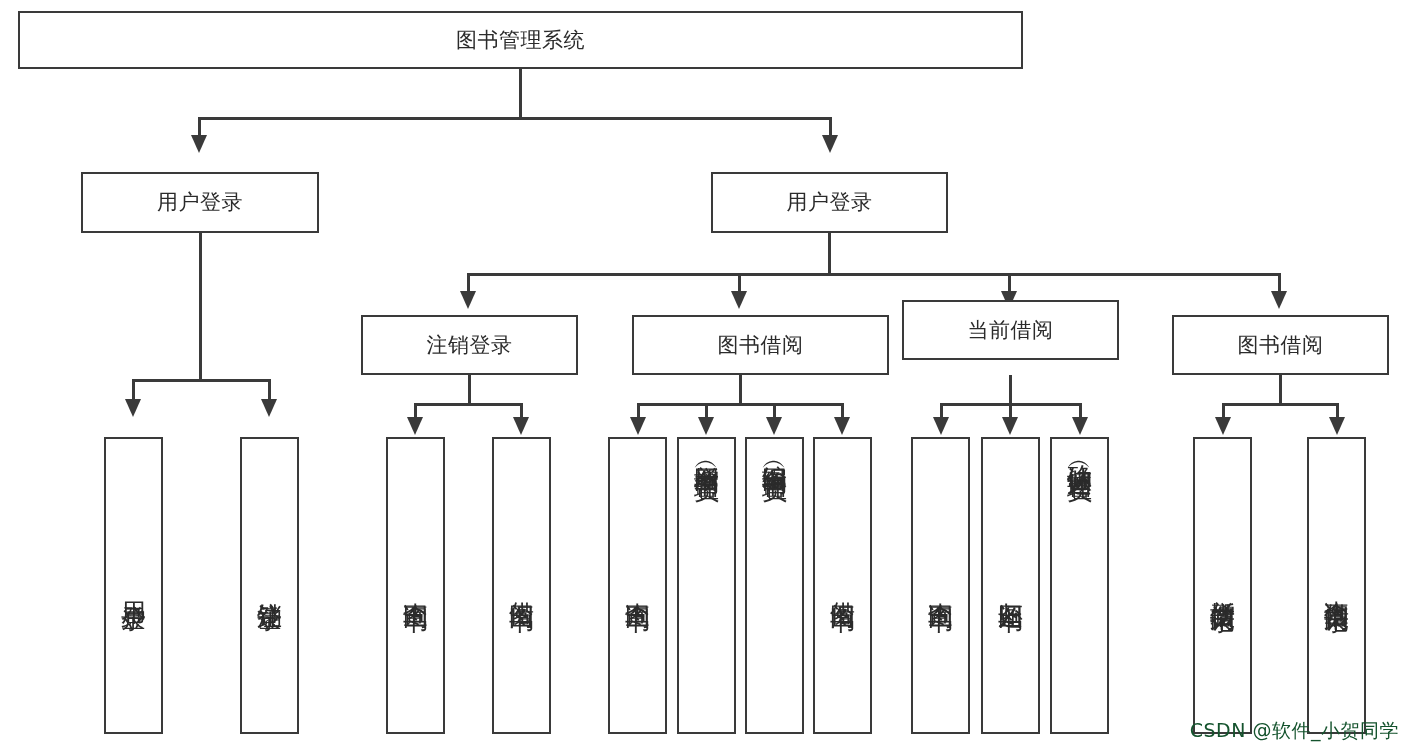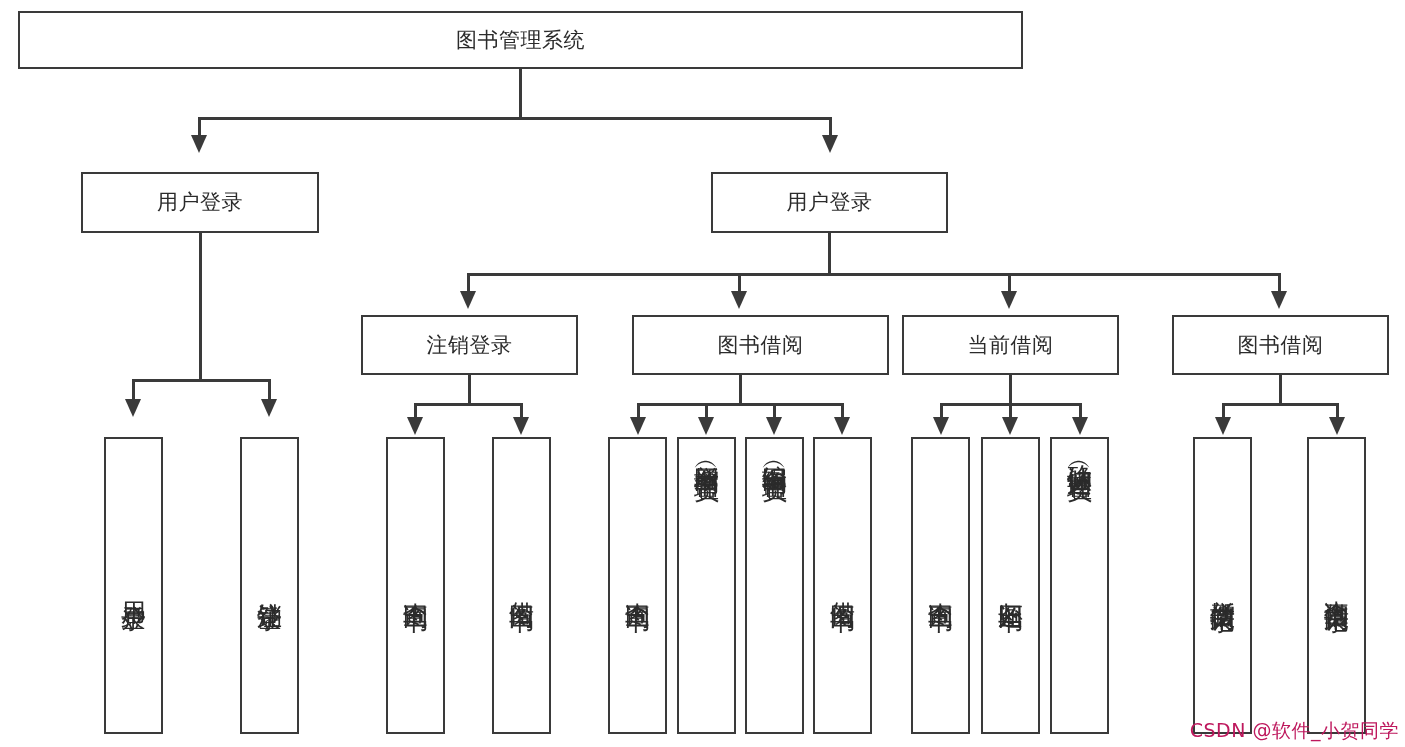--- a/index.html
+++ b/index.html
@@ -48,21 +48,21 @@
     border-left:8px solid transparent;
     border-right:8px solid transparent;
     border-top:18px solid #3a3a3a;
   }
 
   
   #watermark{
     position:absolute;
     right:6px;bottom:3px;
     font-size:19px;
-    color:#be185d;
+    color:#14532d;
     white-space:nowrap;
     letter-spacing:0.5px;
   }
 </style>
 </head>
 <body>
 
 <div id="canvas">
 
   <div class="node h root" style="left:18px;top:11px;width:1005px;height:58px;">图书管理系统</div>
@@ -91,21 +91,21 @@
   <div class="ln vline" style="left:738px;top:273px;height:20px;"></div>
   <div class="ln vline" style="left:1008px;top:273px;height:20px;"></div>
   <div class="ln vline" style="left:1278px;top:273px;height:20px;"></div>
   <div class="arrow" style="left:460px;top:291px;"></div>
   <div class="arrow" style="left:731px;top:291px;"></div>
   <div class="arrow" style="left:1001px;top:291px;"></div>
   <div class="arrow" style="left:1271px;top:291px;"></div>
 
   <div class="node h" style="left:361px;top:315px;width:217px;height:60px;">注销登录</div>
   <div class="node h" style="left:632px;top:315px;width:257px;height:60px;">图书借阅</div>
-  <div class="node h" style="left:902px;top:315px;width:217px;height:60px;">当前借阅</div>
+  <div class="node h" style="left:902px;top:300px;width:217px;height:60px;">当前借阅</div>
   <div class="node h" style="left:1172px;top:315px;width:217px;height:60px;">图书借阅</div>
 
   <div class="ln vline" style="left:468px;top:375px;height:30px;"></div>
   <div class="ln hline" style="left:414px;top:403px;width:108px;"></div>
   <div class="ln vline" style="left:414px;top:403px;height:16px;"></div>
   <div class="ln vline" style="left:520px;top:403px;height:16px;"></div>
   <div class="arrow" style="left:407px;top:417px;"></div>
   <div class="arrow" style="left:513px;top:417px;"></div>
 
   <div class="ln vline" style="left:739px;top:375px;height:30px;"></div>

